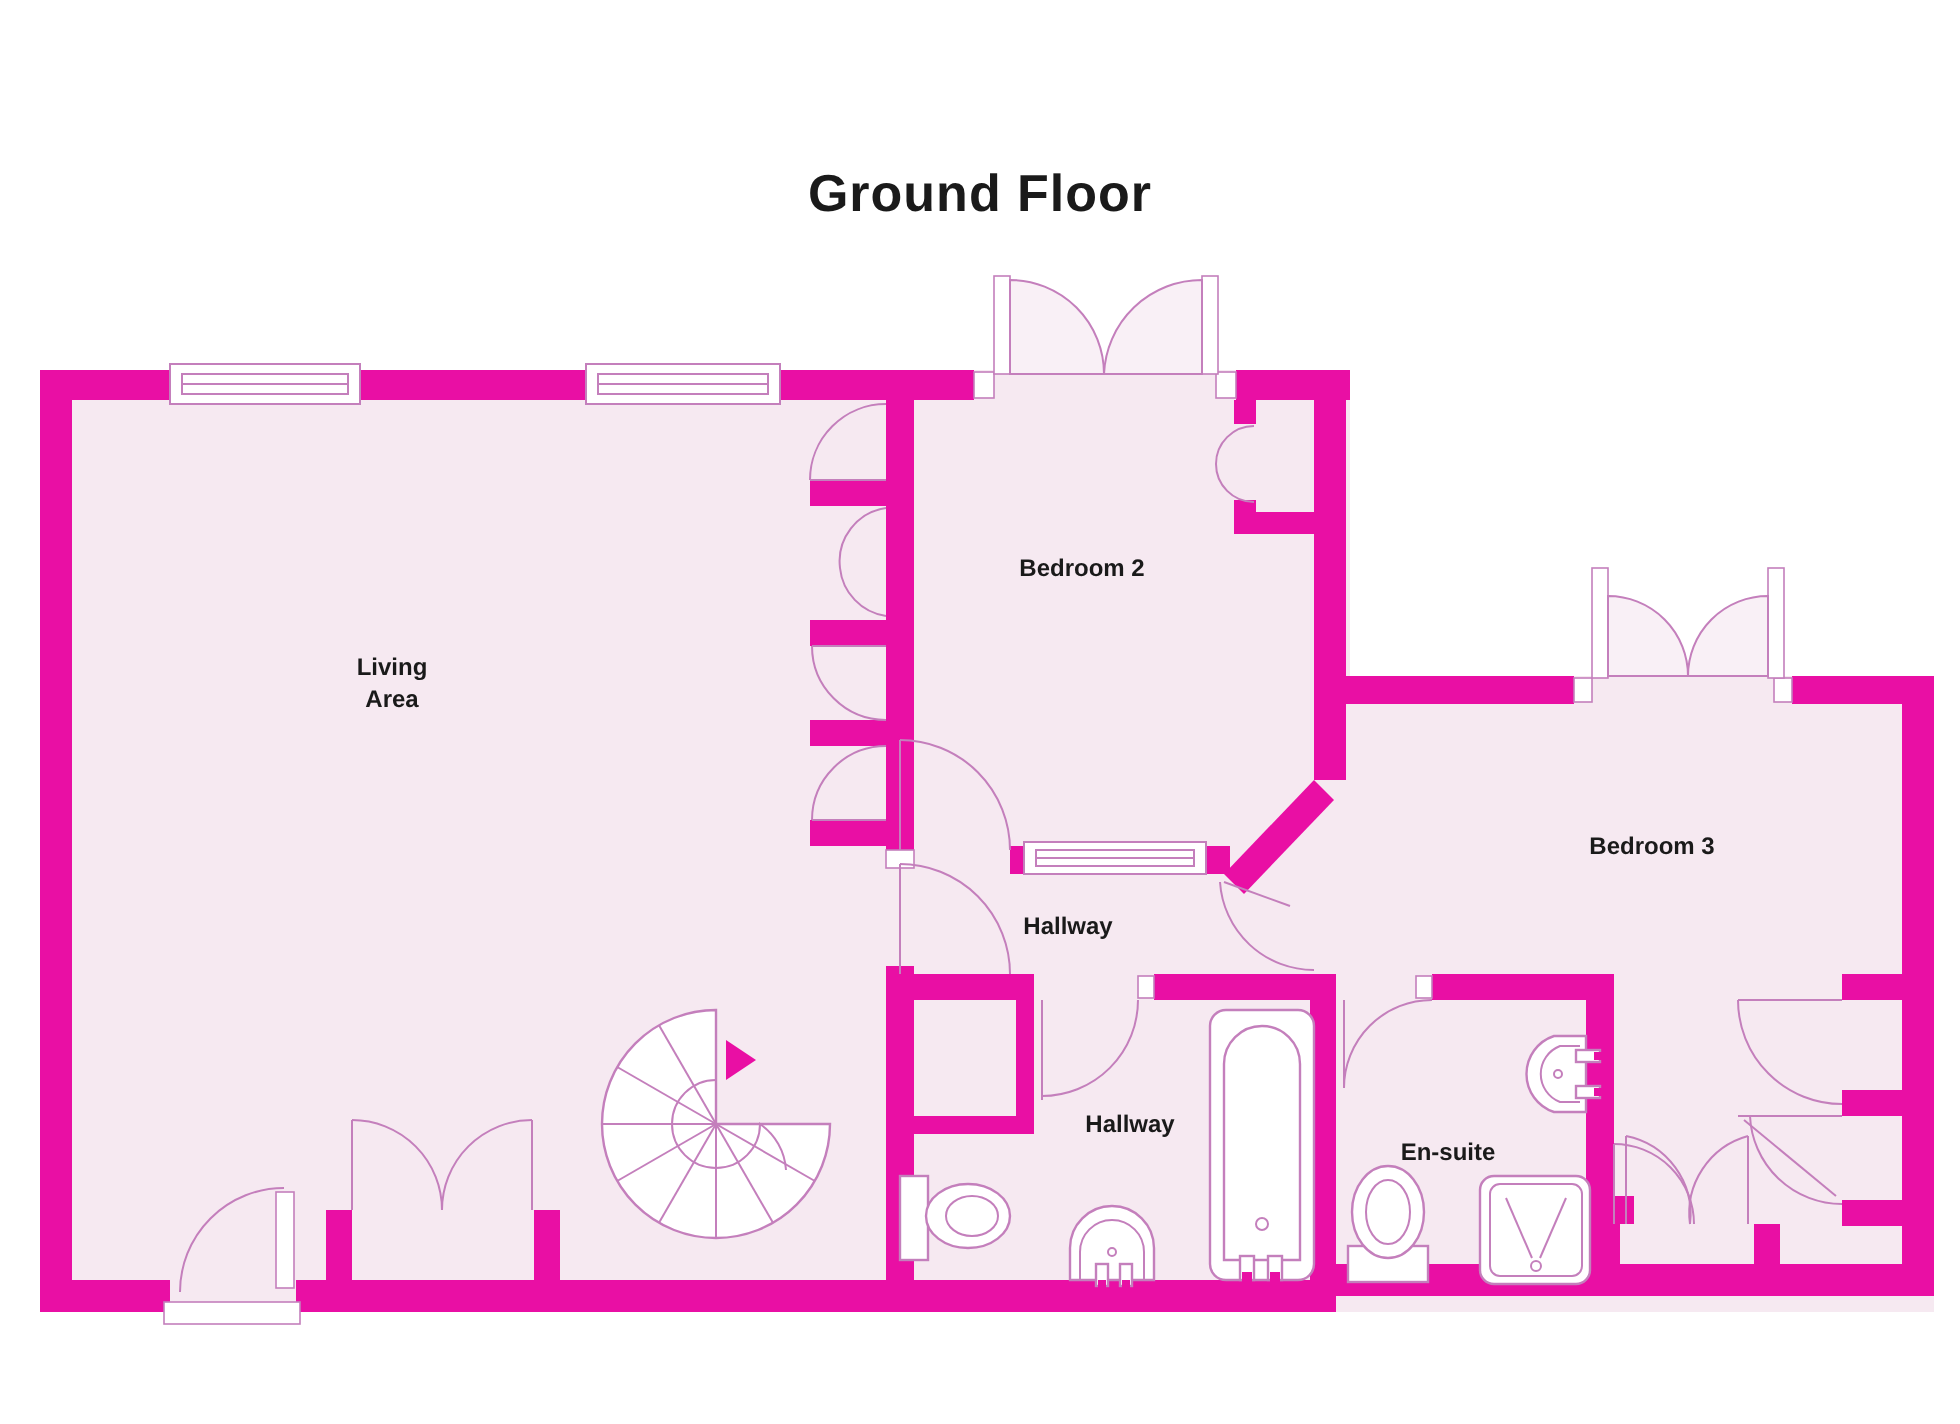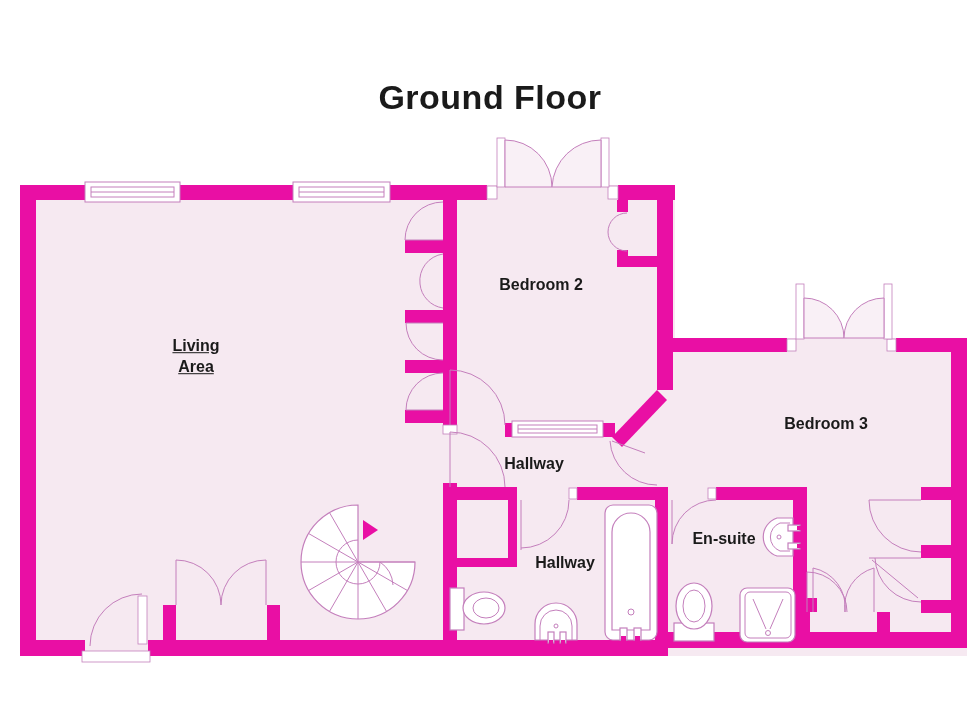--- a/index.html
+++ b/index.html
@@ -1,20 +1,20 @@
 <!DOCTYPE html>
 <html style="--wall: #E90FA4; --floor: #F6E9F1; --line: #C47FBC; --text: #1A1A1A; --background: #FFFFFF;"><head>
 <meta charset="utf-8">
 <style>
   html,body{margin:0;padding:0;background:#fff;}
   #stage{position:relative;width:980px;height:712px;background:var(--background,#fff);overflow:hidden;
          font-family:"Liberation Sans",sans-serif;}
   .title{position:absolute;left:490px;top:97px;transform:translate(-50%,-50%);
-         font-size:34px;font-weight:bold;color:var(--text,#111);letter-spacing:.5px;white-space:nowrap;}
-  .room-label{position:absolute;transform:translate(-50%,-50%);font-size:16px;font-weight:bold;
+         font-size:26px;font-weight:bold;color:var(--text,#111);letter-spacing:.5px;white-space:nowrap;}
+  .room-label{position:absolute;transform:translate(-50%,-50%);font-size:12px;font-weight:bold;
          color:var(--text,#111);text-align:center;white-space:pre-line;line-height:1.3;}
   svg{position:absolute;left:0;top:0;}
   .wall{fill:var(--wall,#E90FA4);stroke:none;}
   .floor{fill:var(--floor,#F6E9F1);}
   .jamb{fill:#fff;stroke:var(--line,#C47FBC);stroke-width:.8;}
   .win{fill:#fff;stroke:var(--line,#C47FBC);stroke-width:1;}
   .thin{fill:none;stroke:var(--line,#C47FBC);stroke-width:1;}
   .leaffill{fill:#F9F0F6;stroke:var(--line,#C47FBC);stroke-width:1;}
   .fixt{fill:#fff;stroke:var(--line,#C47FBC);stroke-width:1.2;}
   .fixtline{fill:none;stroke:var(--line,#C47FBC);stroke-width:1;}
@@ -265,20 +265,20 @@
         <rect class="fixt" x="740" y="588" width="55" height="54" rx="7"></rect>
         <rect class="fixtline" x="745" y="592" width="46" height="46" rx="5"></rect>
         <line class="fixtline" x1="753" y1="599" x2="766" y2="629"></line>
         <line class="fixtline" x1="783" y1="599" x2="770" y2="629"></line>
         <circle class="fixtline" cx="768" cy="633" r="2.5"></circle>
       </g>
     </g>
   </svg>
 
   <div class="title">Ground Floor</div>
-  <div class="room-label" style="left:196px;top:357px;text-decoration:underline;">Living
+  <div class="room-label" style="left:196px;top:342px;">Living
 Area</div>
   <div class="room-label" style="left:541px;top:285px;">Bedroom 2</div>
   <div class="room-label" style="left:826px;top:424px;">Bedroom 3</div>
   <div class="room-label" style="left:534px;top:464px;text-align:right;">Hallway</div>
   <div class="room-label" style="left:565px;top:563px;">Hallway</div>
-  <div class="room-label" style="left:724px;top:539px;">En-suite</div>
+  <div class="room-label" style="left:724px;top:577px;">En-suite</div>
 </div>
 
 </body></html>

